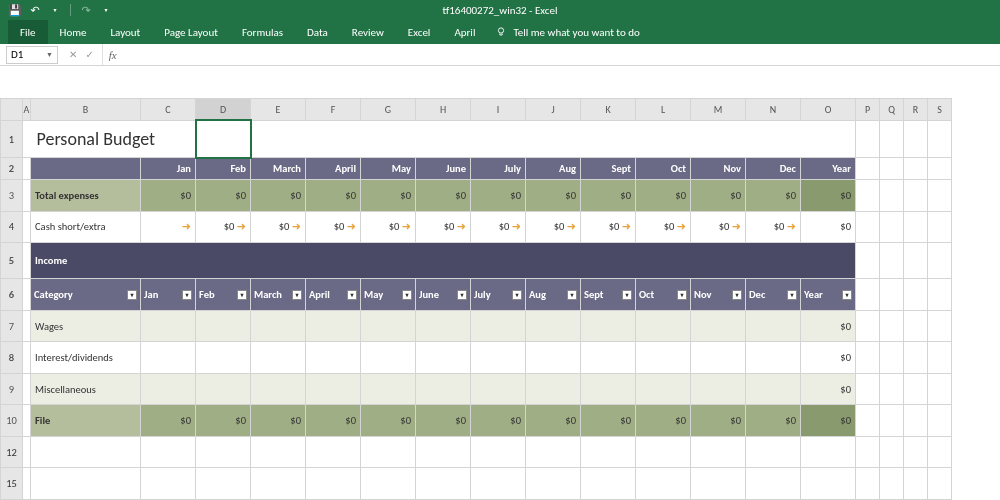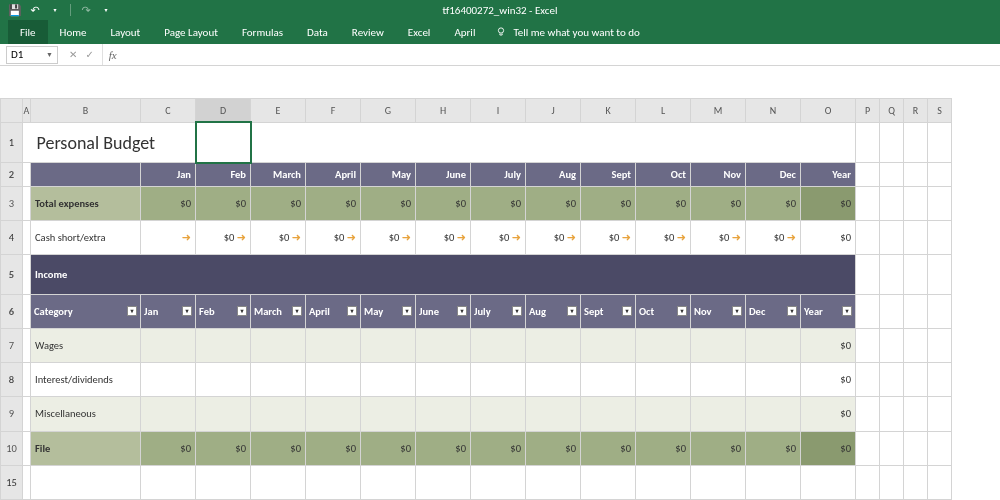--- a/index.html
+++ b/index.html
@@ -578,20 +578,44 @@
             <div class="cell right">$0</div>
           </td>
     <td style="background:#fff"></td>
           <td style="background:#fff"></td>
           <td style="background:#fff"></td>
           <td style="background:#fff"></td>
   </tr>
 
   <tr class="tall">
           <td class="rowhdr">
+            <div class="cell" style="justify-content:center">12</div>
+          </td>
+          <td></td>
+          <td></td>
+          <td></td>
+          <td></td>
+          <td></td>
+          <td></td>
+          <td></td>
+          <td></td>
+          <td></td>
+          <td></td>
+          <td></td>
+          <td></td>
+          <td></td>
+          <td></td>
+          <td></td>
+          <td></td>
+          <td></td>
+          <td></td>
+          <td></td>
+        </tr>
+  <tr class="tall">
+          <td class="rowhdr">
             <div class="cell" style="justify-content:center">15</div>
           </td>
           <td></td>
           <td></td>
           <td></td>
           <td></td>
           <td></td>
           <td></td>
           <td></td>
           <td></td>

